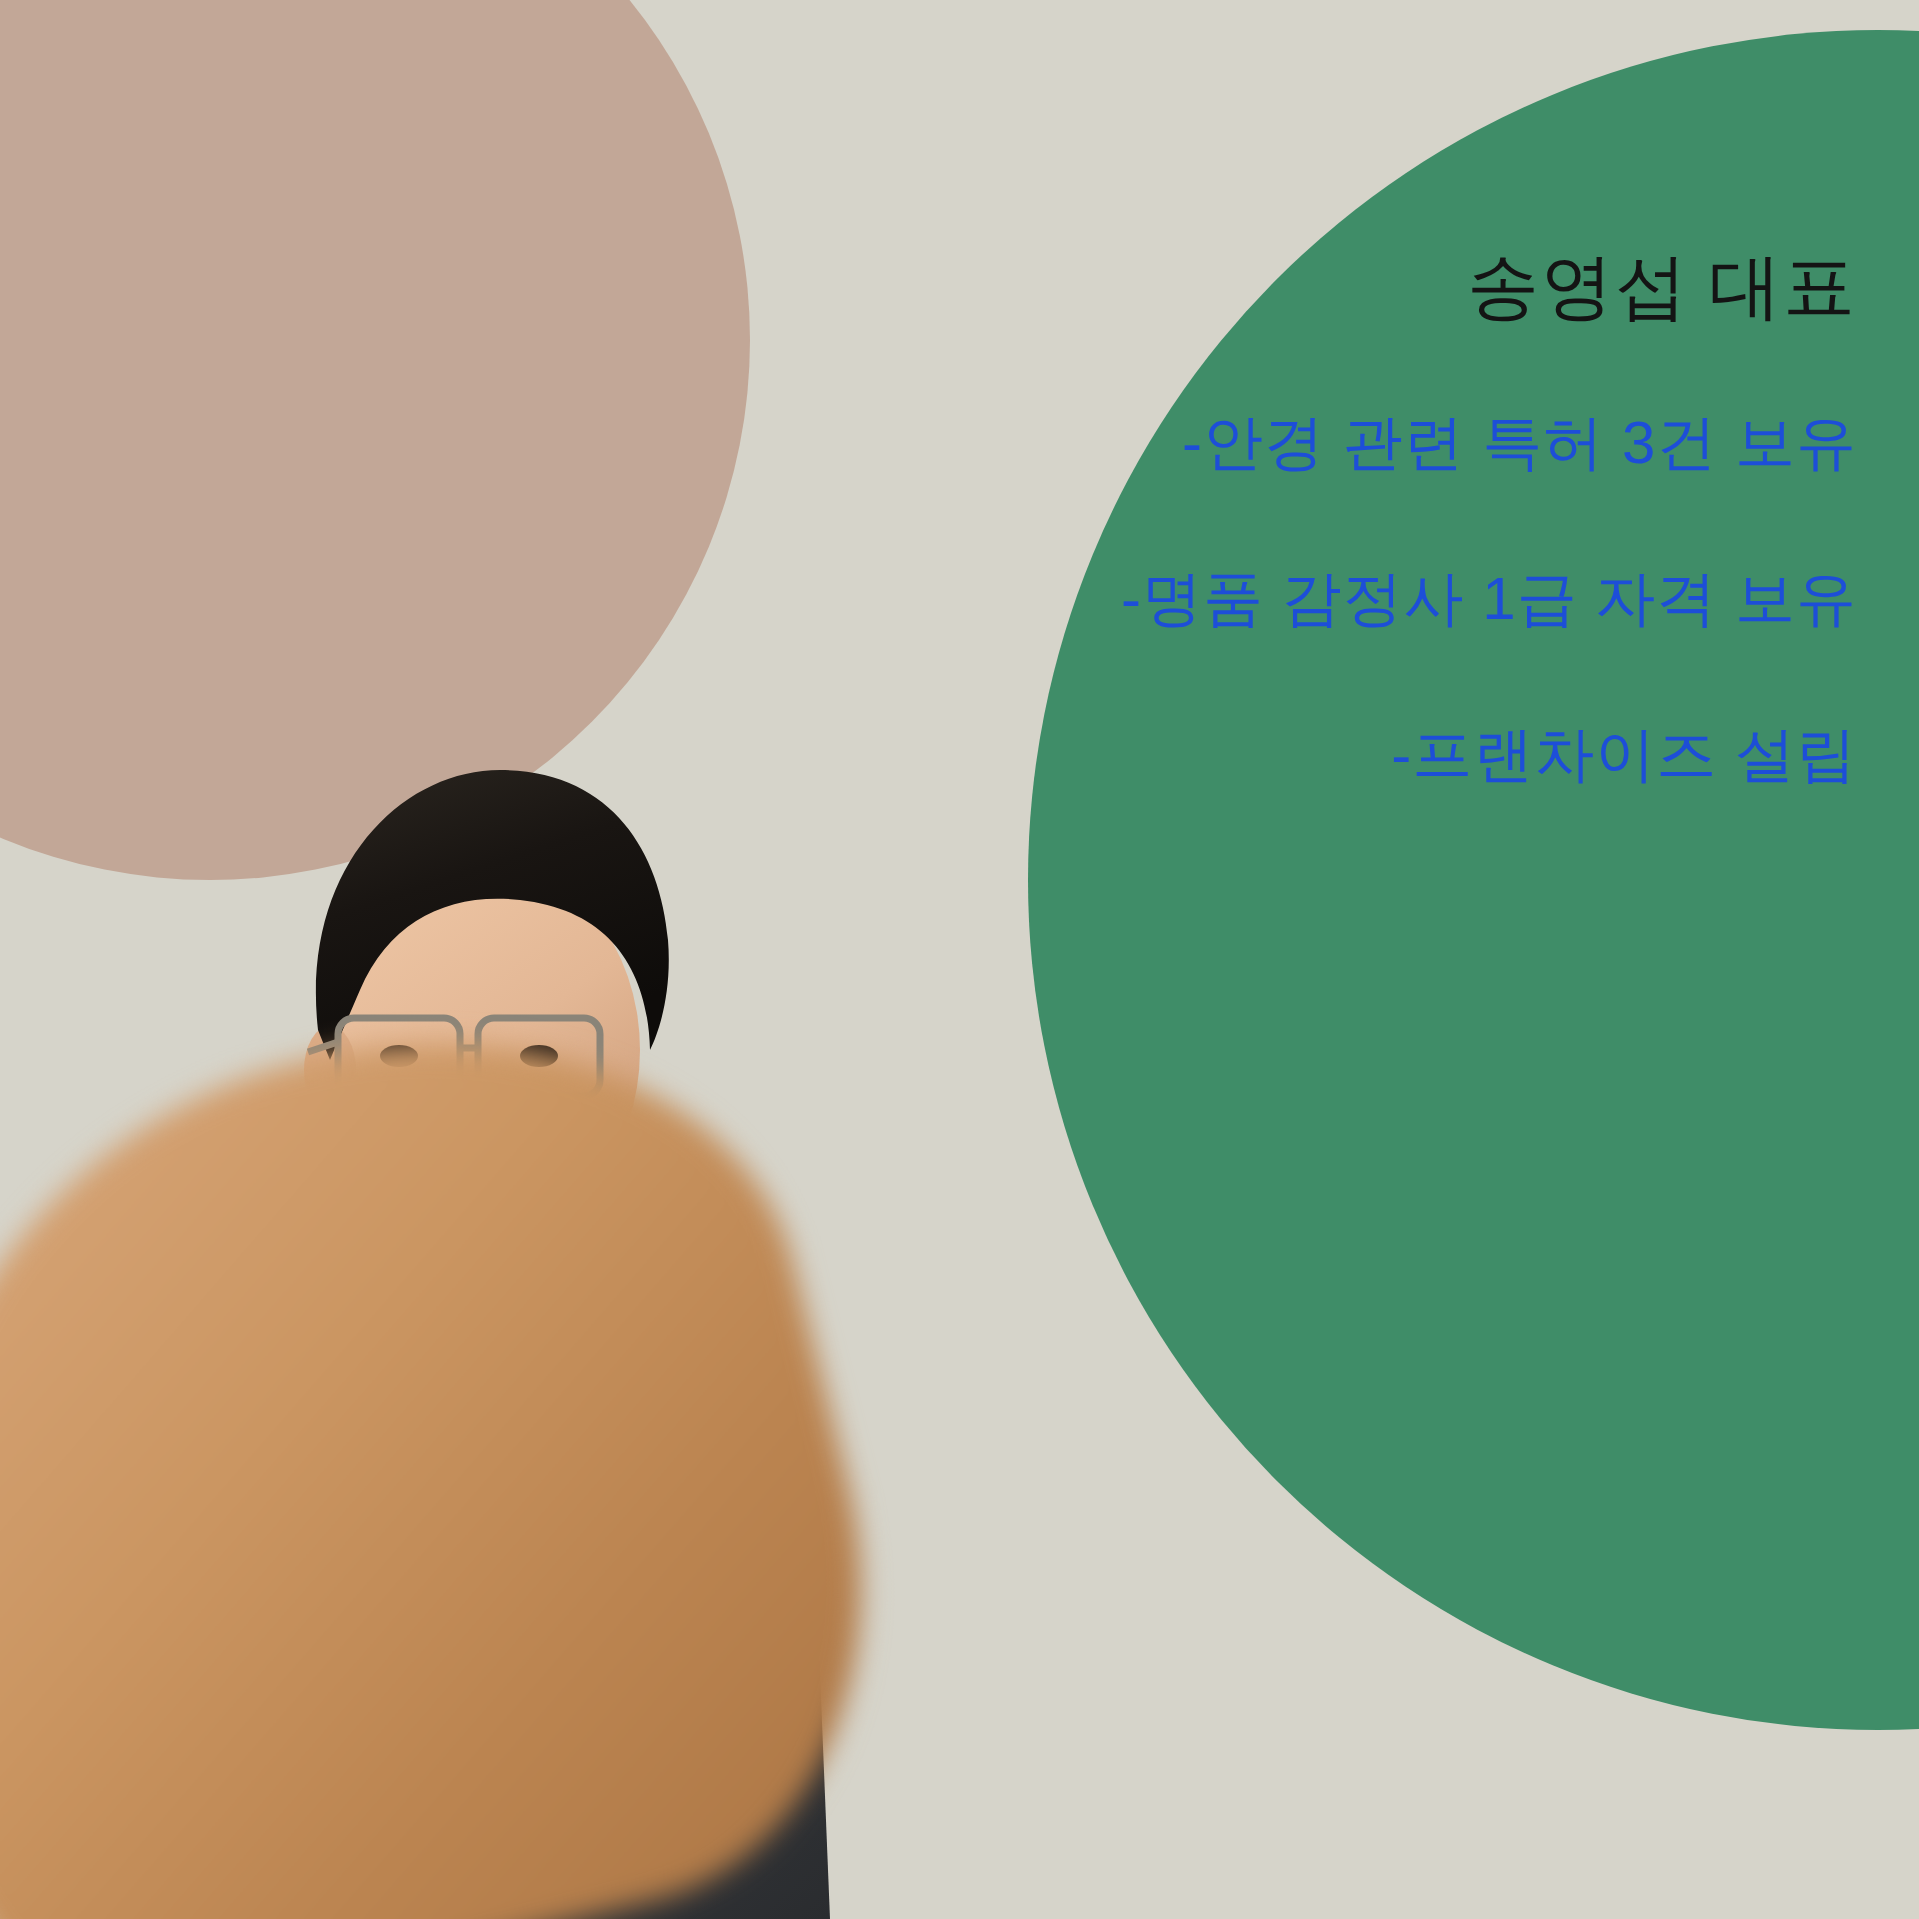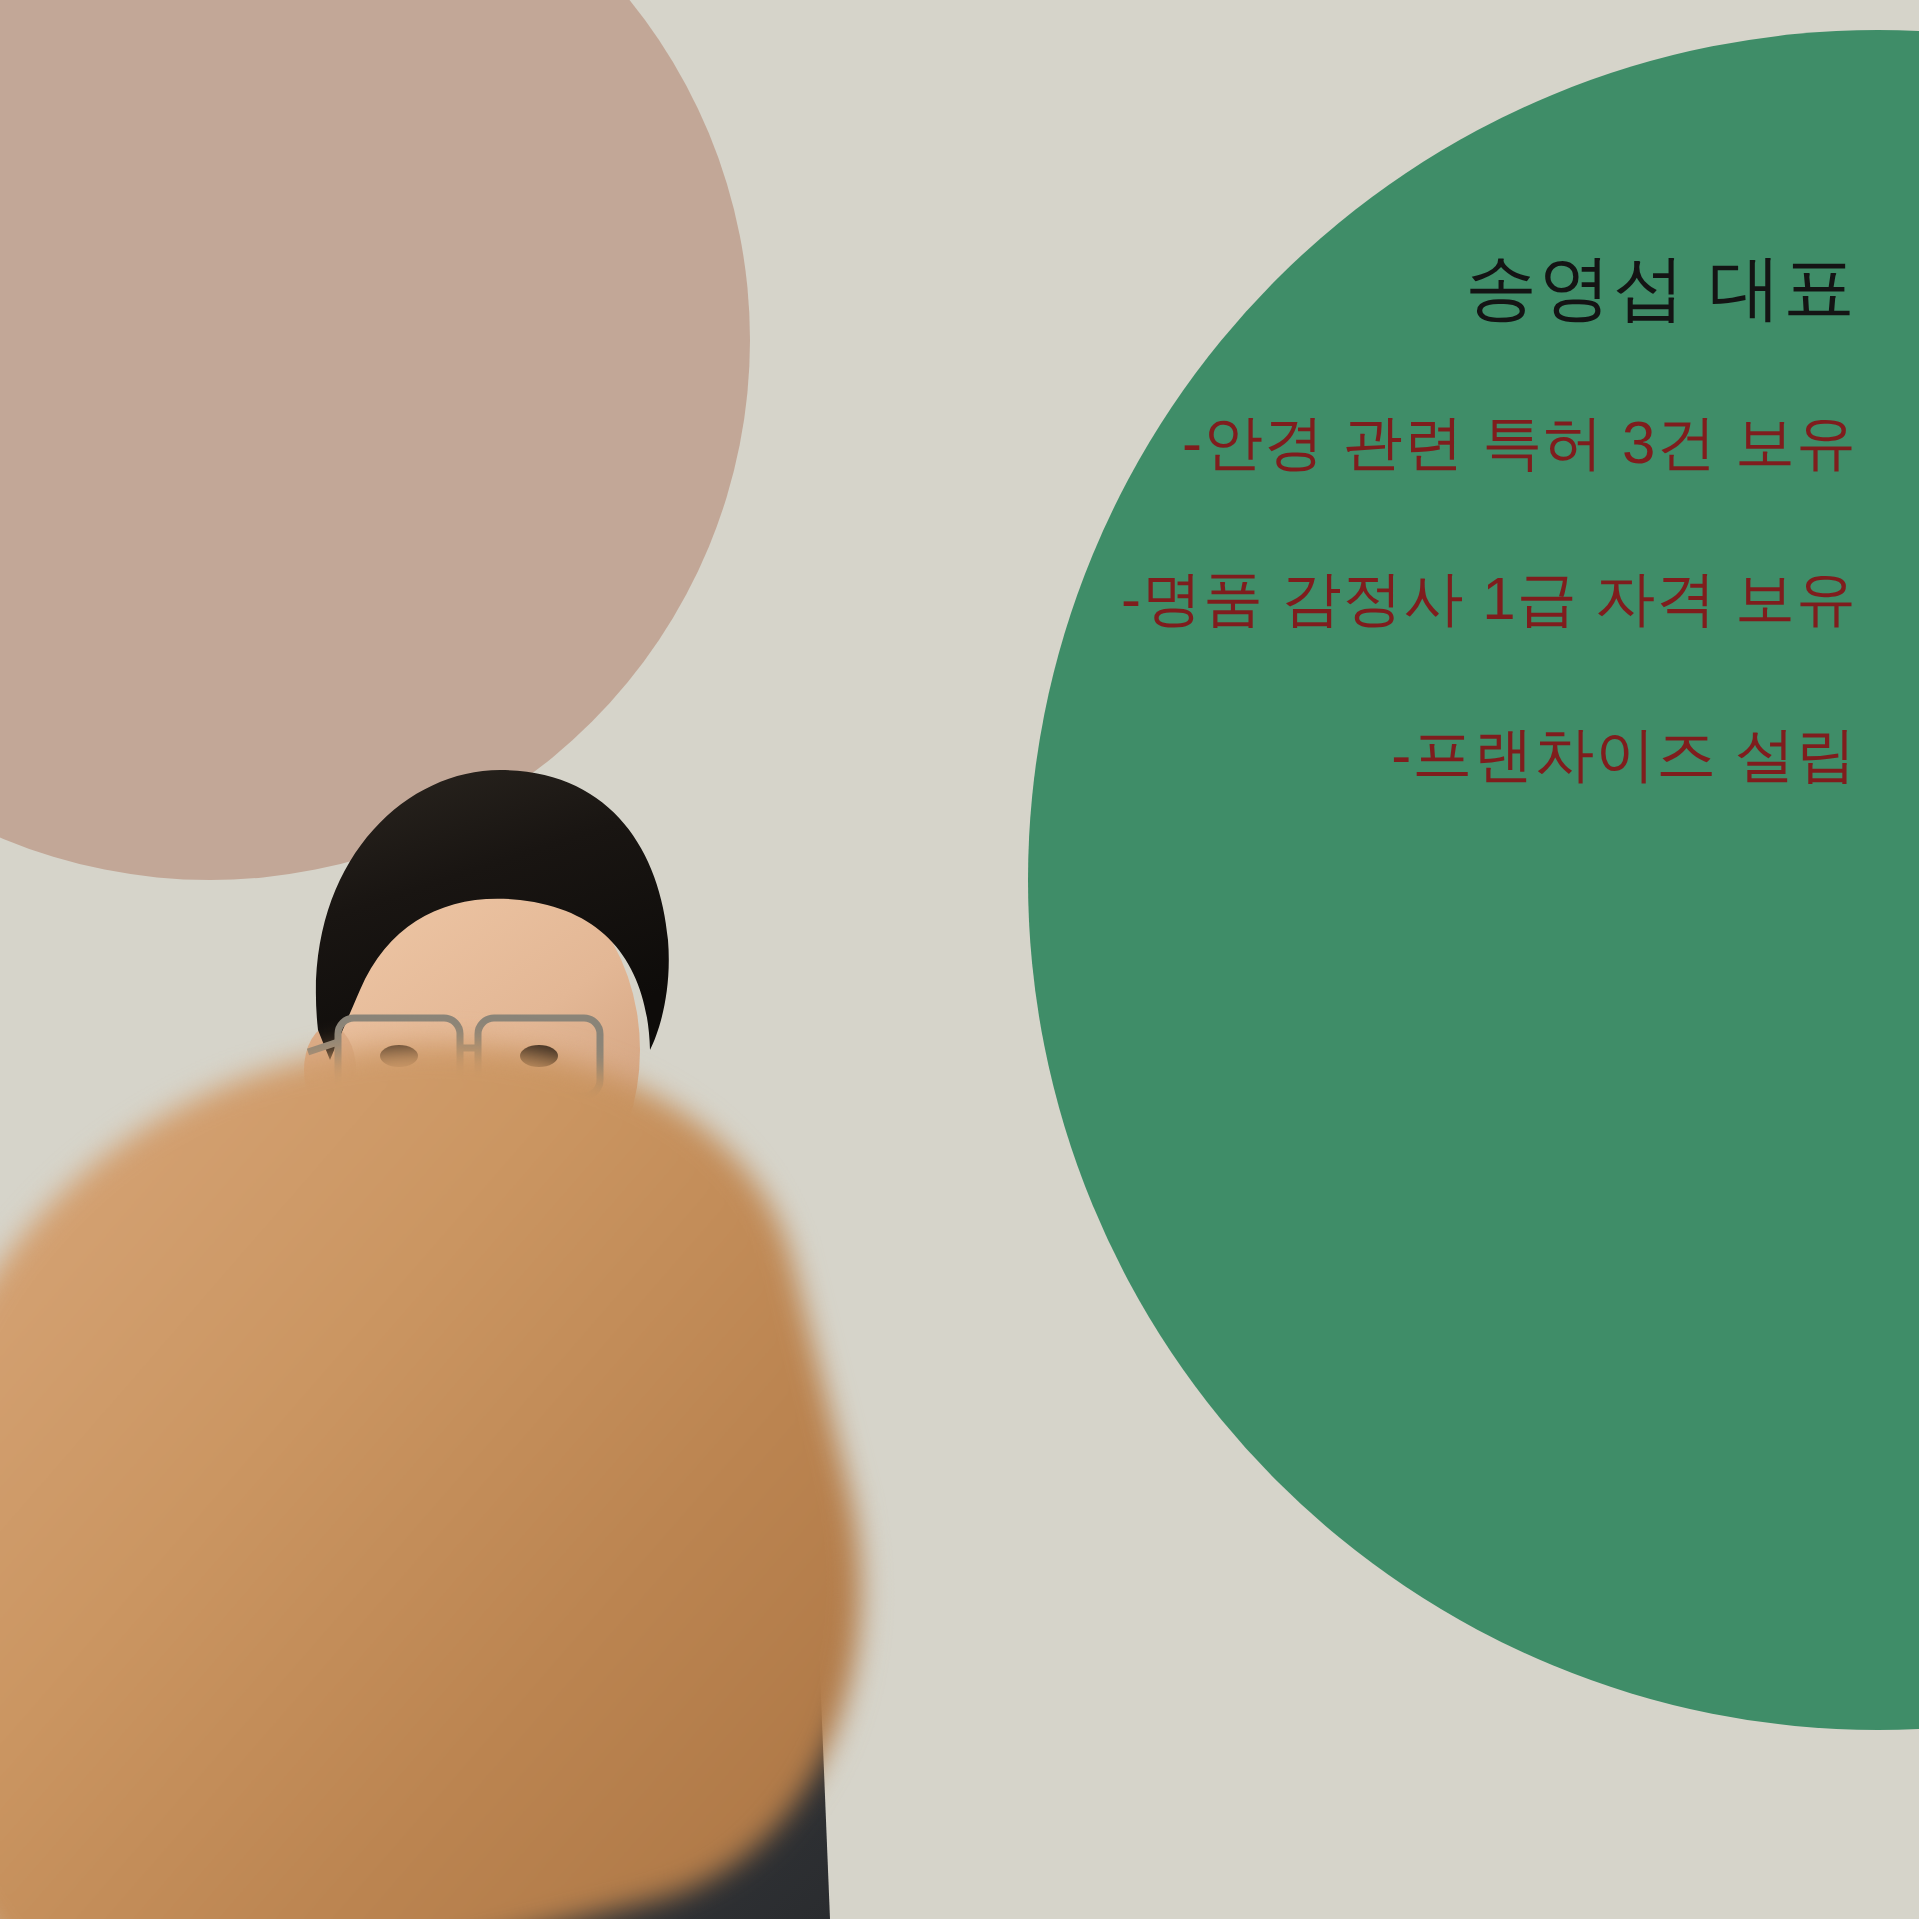--- a/index.html
+++ b/index.html
@@ -70,33 +70,34 @@
     text-align: right;
     color: #111111;
   }
   .title {
     font-size: 72px;
     line-height: 1.15;
     letter-spacing: 2px;
     font-weight: 400;
     margin: 0 0 78px 0;
     color: #141414;
+    font-family: Liberation Serif, serif;
   }
   .bullets {
     list-style: none;
     margin: 0;
     padding: 0;
   }
   .bullets li {
     font-size: 60px;
     line-height: 1.2;
     letter-spacing: 1px;
     margin-bottom: 84px;
     white-space: nowrap;
-    color: #7f1d1d;
+    color: #1d4ed8;
   }
   .bullets li:last-child { margin-bottom: 11px; }
 </style>
 </head>
 <body>
 
 <div id="poster">
 
   <div class="shape-mauve"></div>
   <div class="shape-green"></div>

